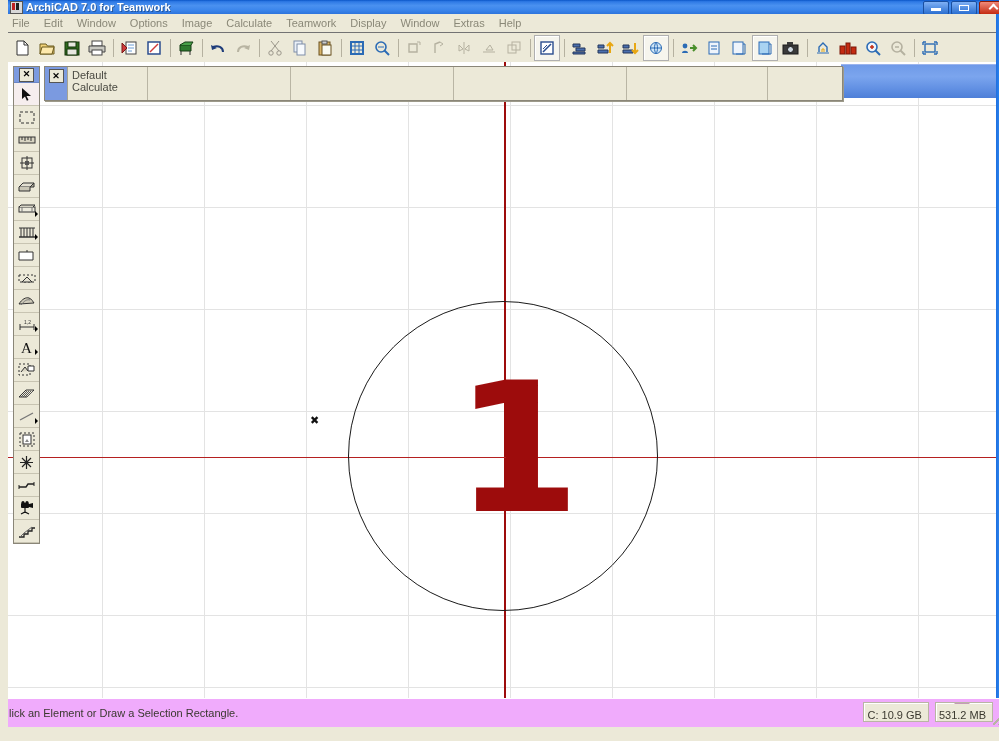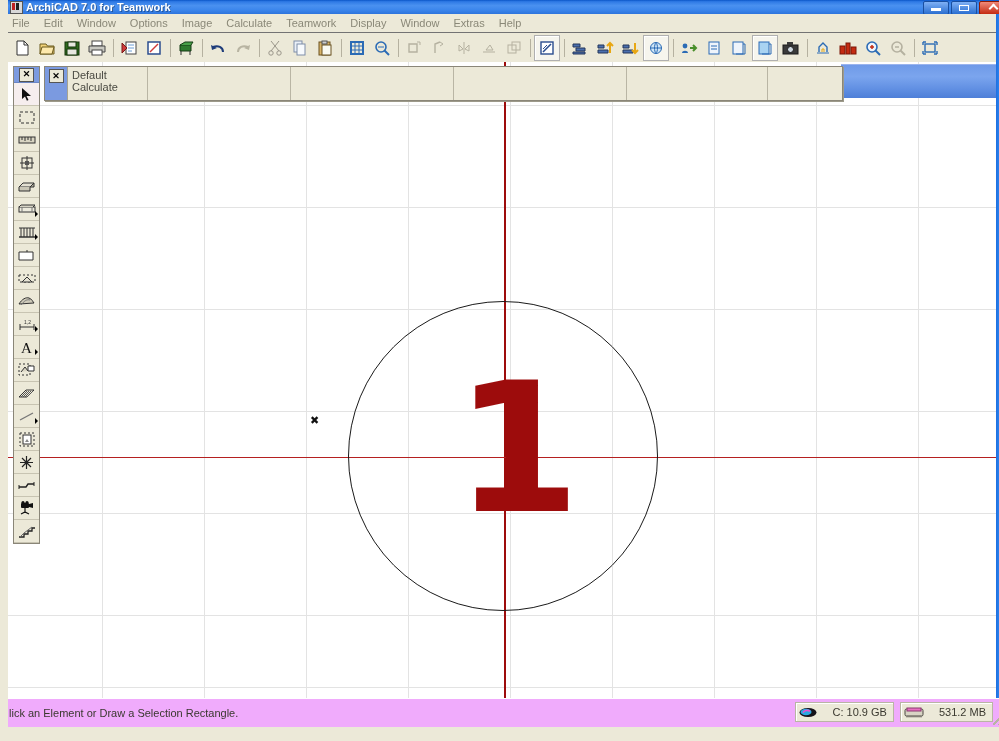--- a/index.html
+++ b/index.html
@@ -156,23 +156,23 @@
     background:#f0abfc;border-top:1px solid #ffffff;
     display:flex;align-items:center;
   }
   .status-text{
     padding-left:1px;color:#3a382f;font-size:11px;white-space:nowrap;
   }
   .status-right{
     position:absolute;right:14px;top:3px;display:flex;gap:6px;align-items:center;
   }
   .spanel{
-    display:flex;align-items:center;gap:15px;height:18px;padding:0 6px 0 3px;
+    display:flex;align-items:center;gap:5px;height:18px;padding:0 6px 0 3px;
     border:1px solid #b9b5a4;box-shadow:inset 1px 1px 0 #fff;
-    background:#ece9d8;color:#3a382f;font-size:11px;white-space:nowrap;
+    background:#ece9d8;color:#3a382f;font-size:11px;white-space:nowrap;flex-direction:column;
   }
   .grip{
     position:absolute;right:2px;bottom:2px;width:12px;height:12px;
     background:
       linear-gradient(135deg,transparent 45%,#b9b5a4 45%,#b9b5a4 55%,transparent 55%),
       linear-gradient(135deg,transparent 70%,#b9b5a4 70%,#b9b5a4 80%,transparent 80%);
   }
 
   
   .taskbar{

